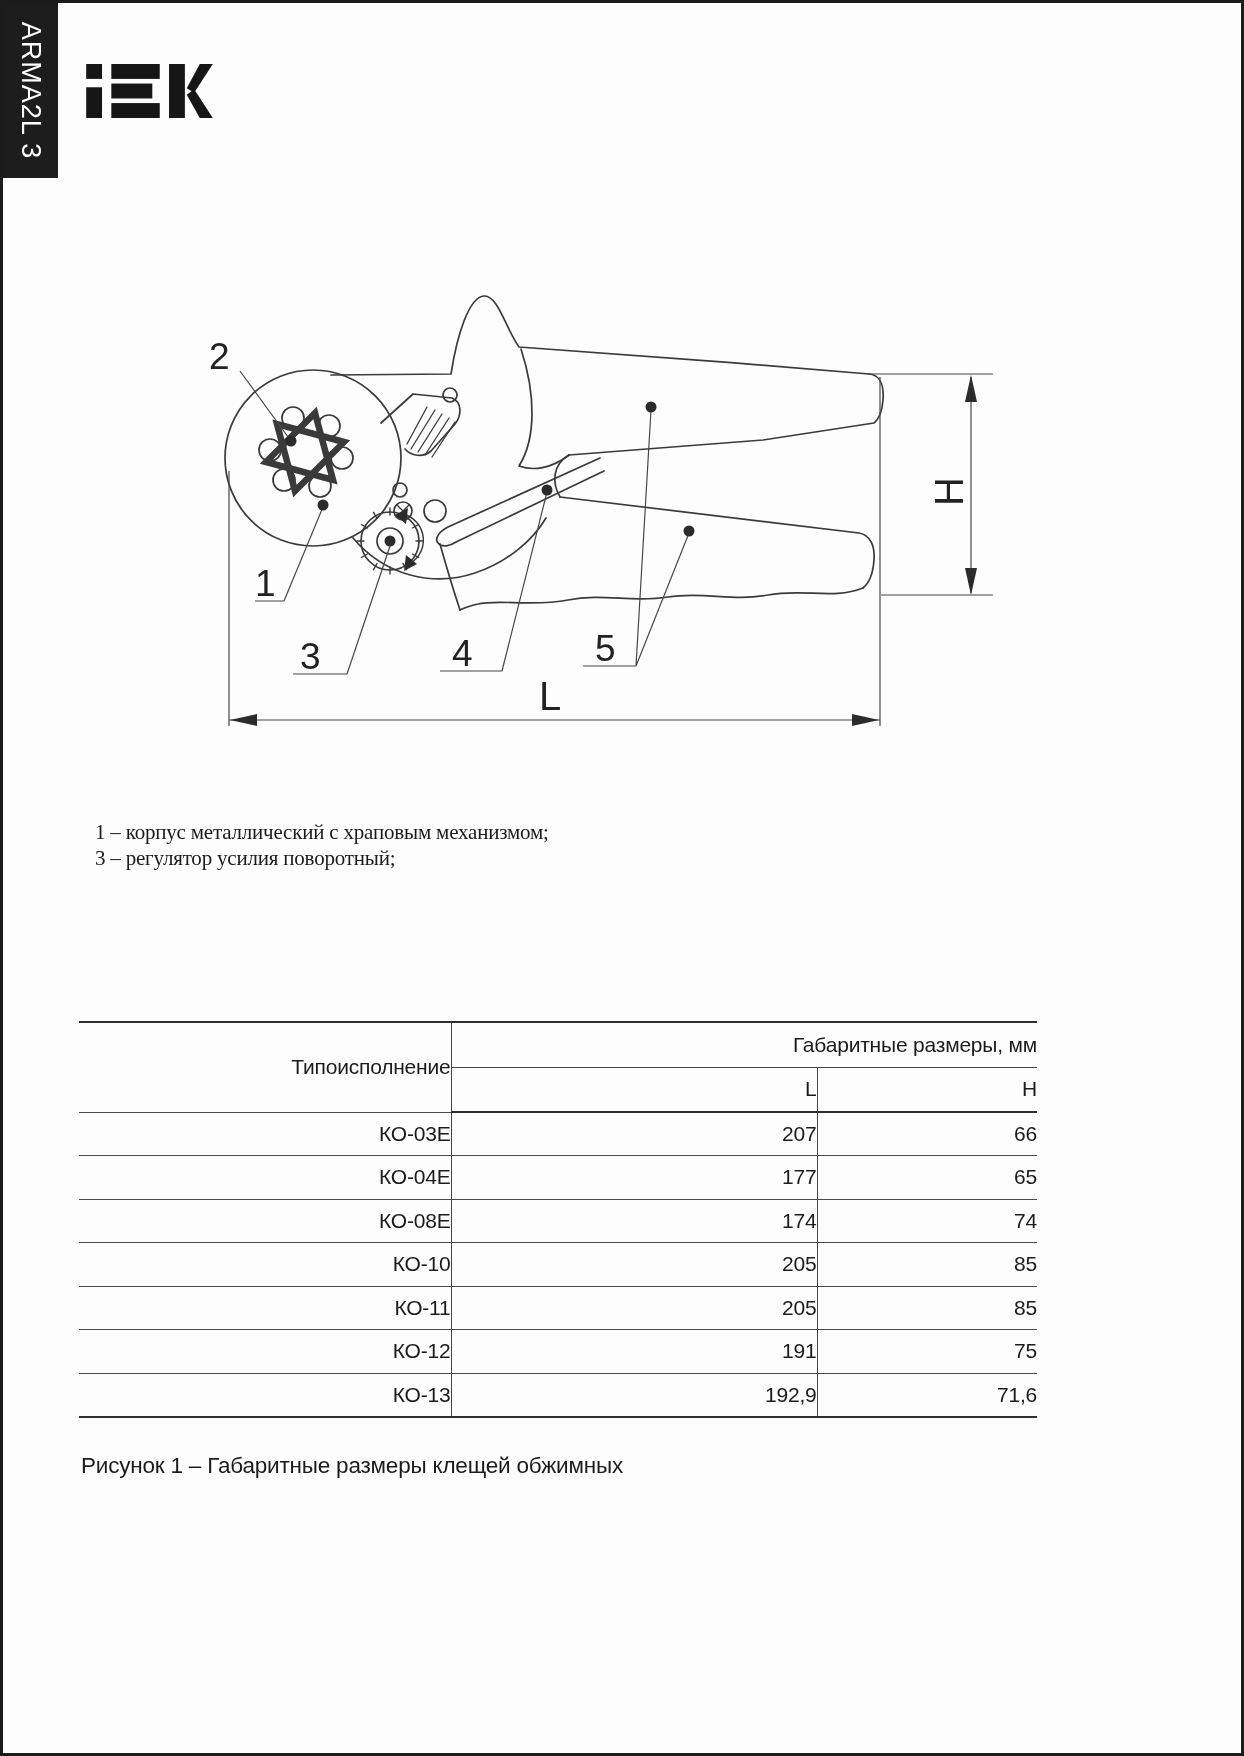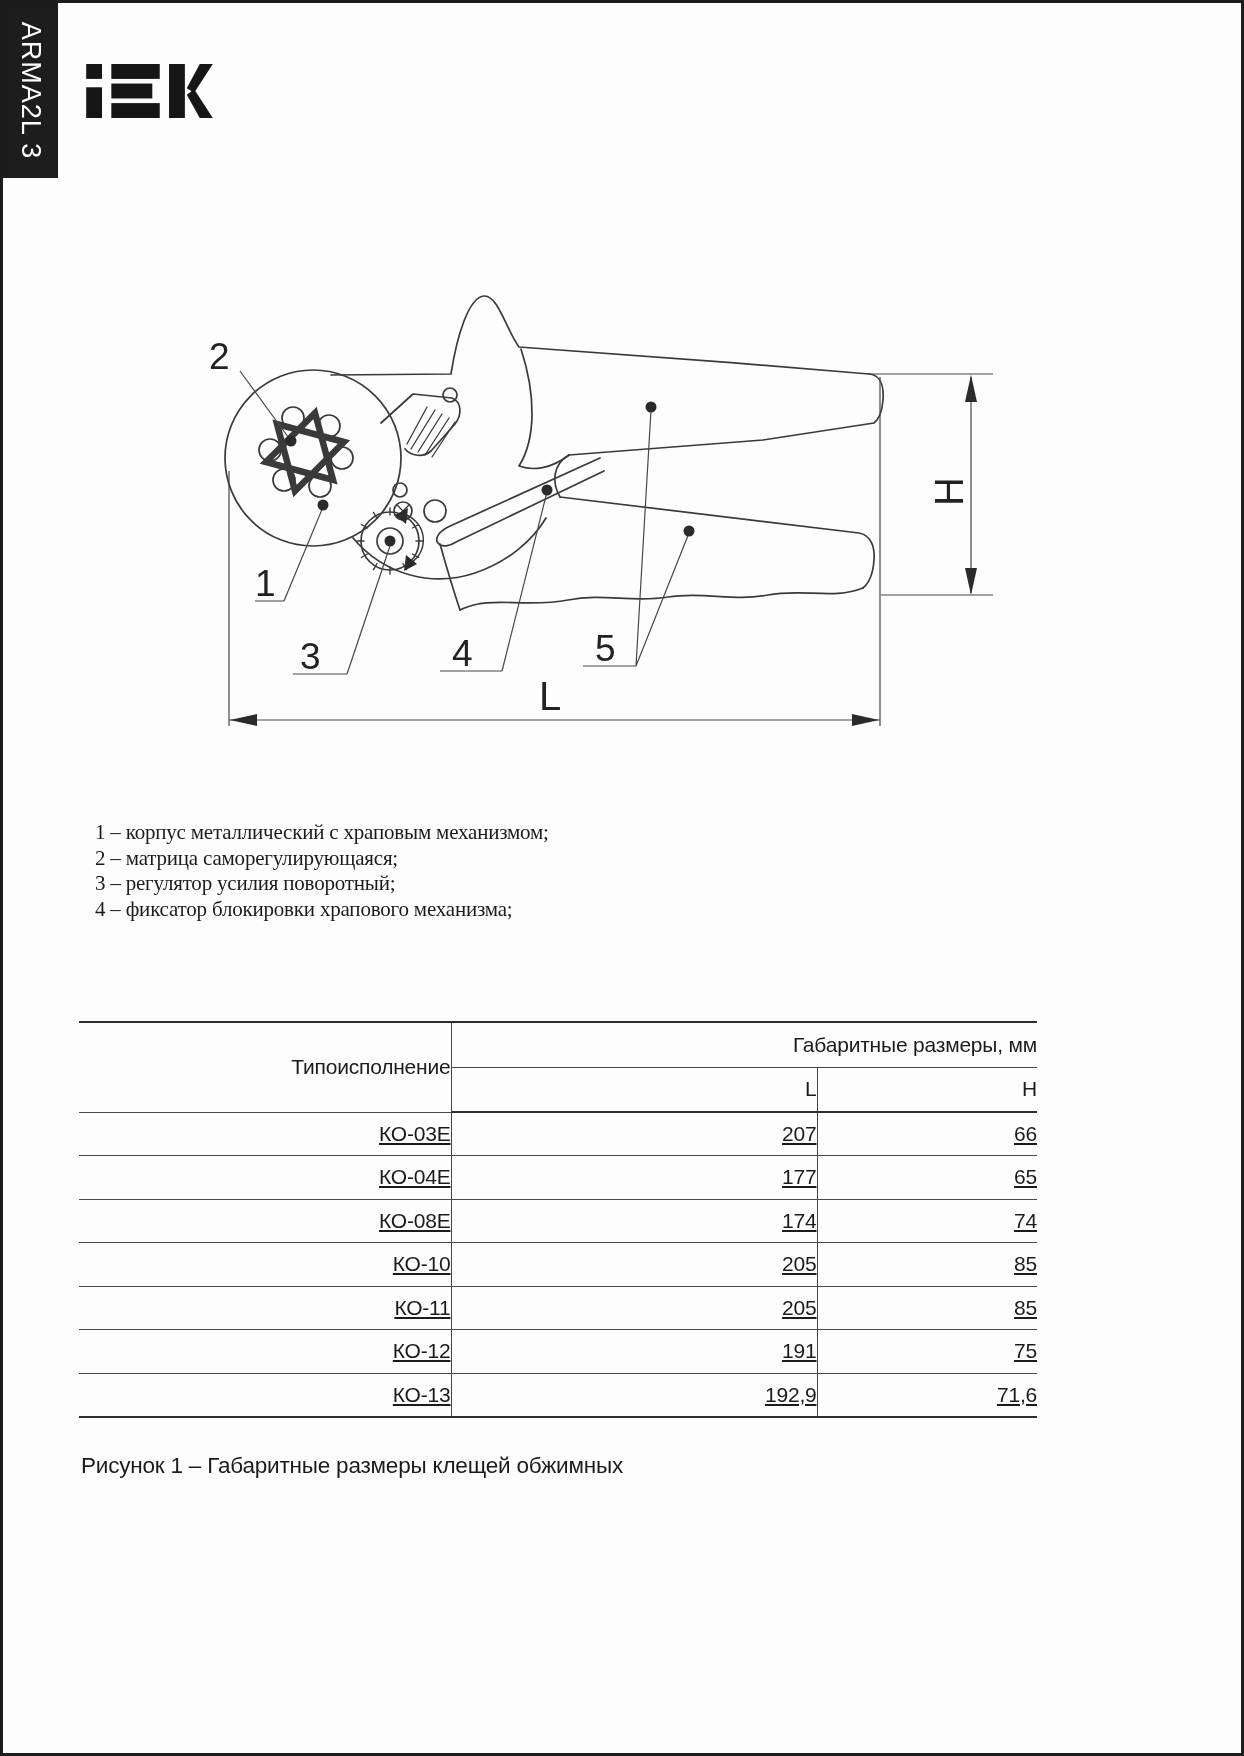--- a/index.html
+++ b/index.html
@@ -40,21 +40,21 @@
     border-collapse:collapse;
     font-size:21px;
     letter-spacing:-0.2px;
   }
   .dim-table th,.dim-table td{
     font-weight:normal;text-align:right;
     padding:0 0 0 10px;vertical-align:middle;
   }
   .dim-table .r1{height:45px;}
   .dim-table .r2{height:45px;}
-  .dim-table tr.data{height:43.5px;text-decoration:underline;}
+  .dim-table tr.data{height:43.5px;}
   .dim-table{border-top:2.5px solid #2e2e2e;border-bottom:2.5px solid #2e2e2e;}
   .dim-table td.vr,.dim-table th.vr{border-right:1.5px solid #454545;}
   .dim-table th.under{border-bottom:1.5px solid #454545;}
   .dim-table tr.data td{border-top:1.5px solid #4a4a4a;}
   .dim-table tr.headrow2 th{border-bottom:2px solid #2e2e2e;}
   .caption{
     position:absolute;left:78px;top:1450px;
     font-size:22.5px;
     text-align:center;
   }
@@ -175,23 +175,21 @@
       <text x="297" y="666">3</text>
       <text x="449" y="663">4</text>
       <text x="592" y="658">5</text>
       <text x="536" y="707" font-size="40">L</text>
       <text x="933" y="502" font-size="40" transform="rotate(-90 947 489)">H</text>
     </g>
   </svg>
 
   <div class="legend">
     <div>1 – корпус металлический с храповым механизмом;</div>
-    <div>2 – матрица саморегулирующаяся;</div>
     <div>3 – регулятор усилия поворотный;</div>
-    <div>4 – фиксатор блокировки храпового механизма;</div>
   </div>
 
   <table class="dim-table">
     <colgroup>
         <col style="width:372px">
         <col style="width:366px">
         <col style="width:220px">
       </colgroup>
     <tbody>
         <tr class="r1">

